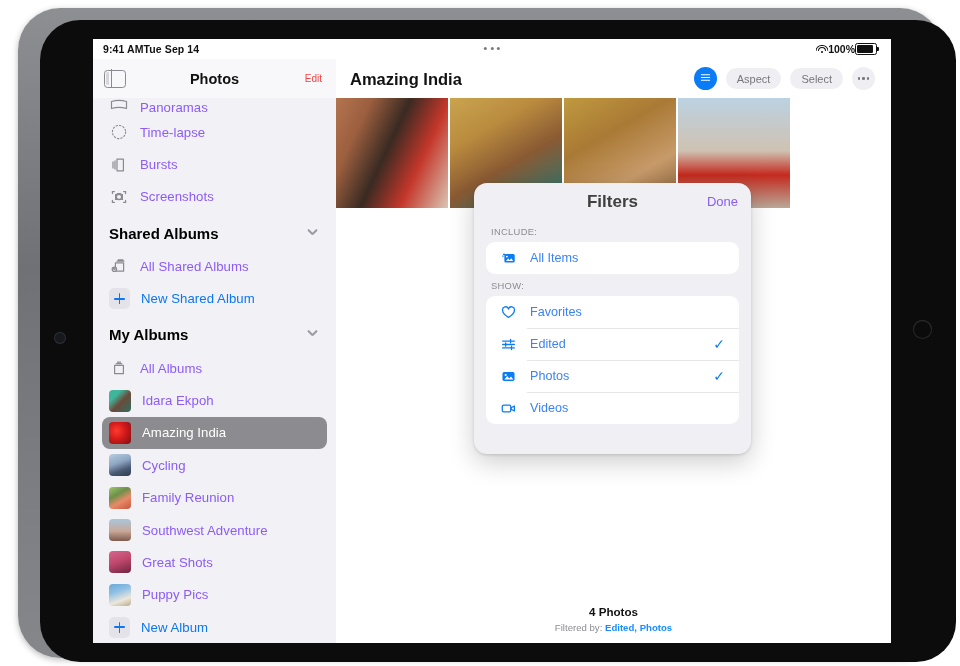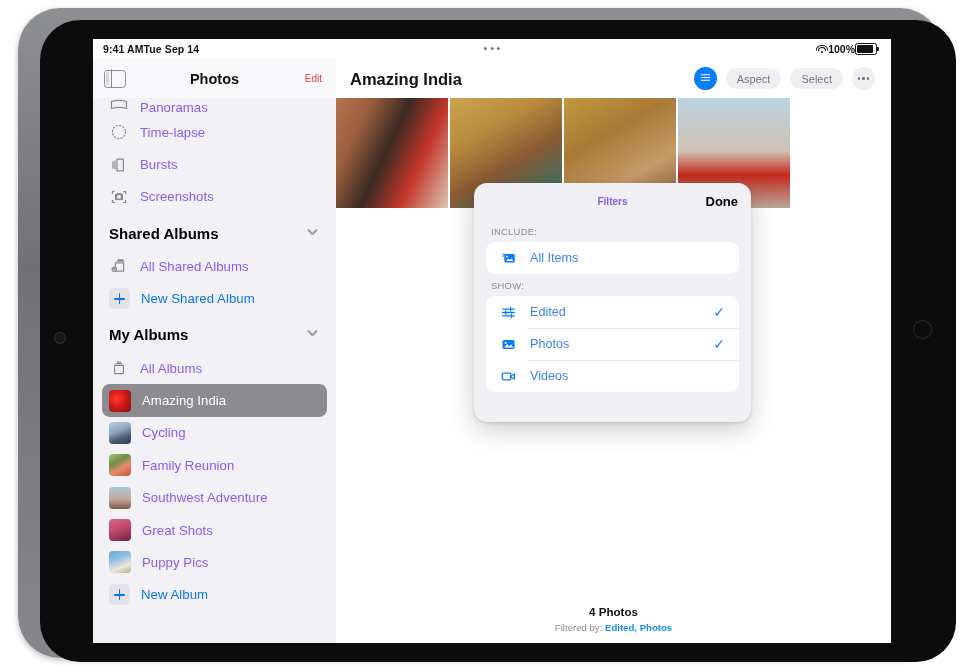--- a/index.html
+++ b/index.html
@@ -158,22 +158,22 @@
   .mf-sub b { color:#1a8cff; font-weight:700; }
 
   
   .popup {
     position:absolute; left:381px; top:144px; width:277px;
     background:#f0eff4; border-radius:13px;
     box-shadow: 0 8px 26px rgba(0,0,0,0.20), 0 1px 3px rgba(0,0,0,0.14);
     z-index: 20; overflow:hidden;
   }
   .pop-head { height:37px; display:flex; align-items:center; justify-content:center; position:relative; }
-  .pop-title { font-size:10px; font-weight:700; color:#8b5cf6; }
-  .pop-done { position:absolute; right:13px; font-size:13px; font-weight:700; color:#000000; }
+  .pop-title { font-size:17px; font-weight:700; color:#404040; }
+  .pop-done { position:absolute; right:13px; font-size:13px; font-weight:400; color:#8b5cf6; }
   .pop-sec-label { font-size:9.4px; color:#8c8c92; letter-spacing:.3px; padding: 6px 0 5px 17px; }
   .pop-group { margin: 0 12px; background:#fff; border-radius:9px; overflow:hidden; }
   .pop-row { height:32px; display:flex; align-items:center; gap:13px; padding: 0 14px; position:relative; }
   .pop-row + .pop-row::before {
     content:""; position:absolute; left:41px; right:0; top:0; height:1px; background:#e6e6ea;
   }
   .pop-label { font-size:12.6px; color:#3b82f6; }
   .pop-ic { width:17px; height:17px; color:#0a7cf5; flex:0 0 auto; display:flex; align-items:center;}
   .check { margin-left:auto; color:#0a7cf5; font-size:14px; line-height:1; font-weight:400;}
   .pop-pad { height:30px; }
@@ -292,20 +292,24 @@
             <div class="sb-row">
               <span class="ic">
                 <svg width="20" height="20" viewBox="0 0 20 20" fill="none" stroke="currentColor" stroke-width="1.2" stroke-linejoin="round">
                   <path d="M5.6 7.4h8.8v8.2H5.6z"></path>
                   <path d="M6.8 5.6h6.4M8 4.2h4"></path>
                 </svg>
               </span>
               <span class="sb-label">All Albums</span>
             </div>
 
+            <div class="sb-row">
+              <span class="thumb" style="background:linear-gradient(135deg,#3fb59b 0%,#3fb59b 28%,#6b4a3a 55%,#2e6f60 100%)"></span>
+              <span class="sb-label">Idara Ekpoh</span>
+            </div>
 
             <div class="sb-row selected">
               <span class="thumb" style="background:radial-gradient(circle at 35% 40%,#ff3b2e 0%,#d11a1a 45%,#7a0f12 100%)"></span>
               <span class="sb-label">Amazing India</span>
             </div>
 
             <div class="sb-row">
               <span class="thumb" style="background:linear-gradient(160deg,#b9cde0 0%,#8fa7c4 40%,#4a5a72 70%,#2f3c52 100%)"></span>
               <span class="sb-label">Cycling</span>
             </div>
@@ -391,20 +395,28 @@
                 <circle cx="7.3" cy="7" r="1" fill="#ffffff" stroke="none"></circle>
               </svg>
             </span>
             <span class="pop-label">All Items</span>
           </div>
         </div>
 
         <div class="pop-sec-label">SHOW:</div>
         <div class="pop-group">
 
+          <div class="pop-row">
+            <span class="pop-ic">
+              <svg width="17" height="17" viewBox="0 0 18 18" fill="none" stroke="currentColor" stroke-width="1.35" stroke-linejoin="round">
+                <path d="M9 14.2S2.8 10.5 2.8 6.9A3.1 3.1 0 0 1 9 5.4a3.1 3.1 0 0 1 6.2 1.5c0 3.6-6.2 7.3-6.2 7.3z"></path>
+              </svg>
+            </span>
+            <span class="pop-label">Favorites</span>
+          </div>
 
           <div class="pop-row">
             <span class="pop-ic">
               <svg width="17" height="17" viewBox="0 0 18 18" fill="none" stroke="currentColor" stroke-width="1.35" stroke-linecap="round">
                 <path d="M2.8 5.4h12.4M2.8 9h12.4M2.8 12.6h12.4"></path>
                 <path d="M11.2 3.6v3.6M6 7.2v3.6M12.2 10.8v3.6"></path>
               </svg>
             </span>
             <span class="pop-label">Edited</span>
             <span class="check">✓</span>

